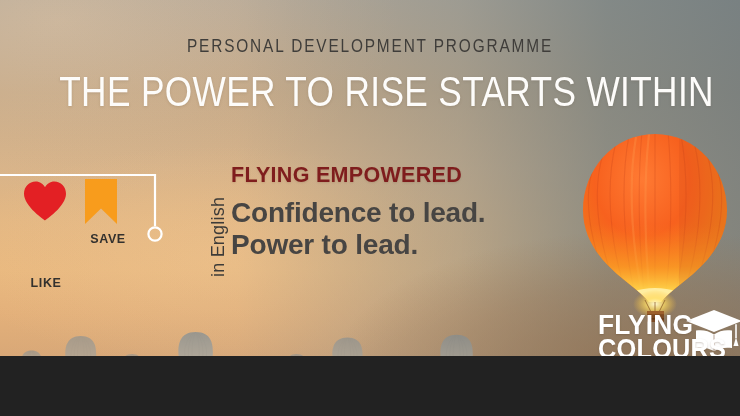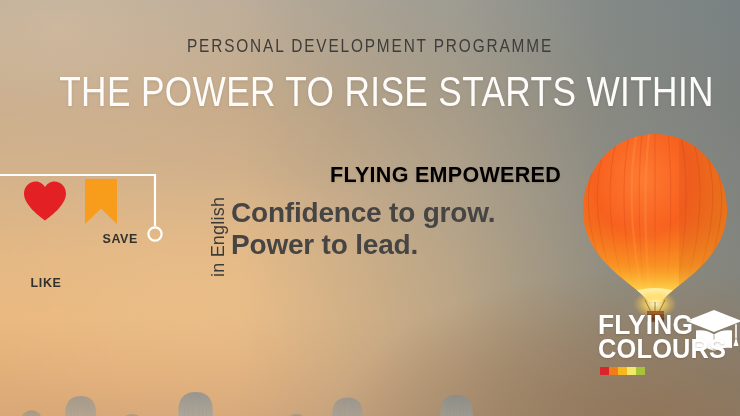--- a/index.html
+++ b/index.html
@@ -3,21 +3,21 @@
 <meta charset="utf-8">
 <style>
   html, body {
     margin: 0;
     padding: 0;
     background: #222;
   }
   #stage {
     position: relative;
     width: 740px;
-    height: 416px;
+    height: 356px;
     overflow: hidden;
     font-family: "Liberation Sans", sans-serif;
     background: #c8a87e;
   }
 
   
   .sky-base {
     position: absolute;
     inset: 0;
     background:
@@ -118,21 +118,21 @@
     display: flex;
   }
   .label-like, .label-save {
     font-size: 12.5px;
     font-weight: 700;
     letter-spacing: 0.6px;
     color: #33312e;
     font-family: "Liberation Sans", sans-serif;
   }
   .label-like { width: 58px; text-align: center; margin-top: 44px; }
-  .label-save { width: 62px; text-align: right; padding-left: 4px; }
+  .label-save { width: 62px; text-align: center; padding-left: 4px; }
 
   
   .vertical-tag {
     position: absolute;
     left: 186px;
     top: 157px;
     width: 26px;
     height: 122px;
   }
   .vertical-tag span {
@@ -150,25 +150,24 @@
     font-family: "Liberation Sans Narrow", "Liberation Sans", sans-serif;
     transform: rotate(-90deg) scaleX(0.95);
   }
 
   
   .copy-block { position: absolute; left: 231px; top: 162px; width: 330px; }
   .copy-eyebrow {
     font-size: 21.5px;
     font-weight: 700;
     letter-spacing: 0.3px;
-    color: #000000;
+    color: #7f1d1d;
     font-family: "Liberation Sans", sans-serif;
     line-height: 26px;
     text-shadow: 0 1px 2px rgba(90,70,50,0.16);
-    text-align: right;
   }
   .copy-lines {
     margin-top: 9px;
     font-size: 28px;
     font-weight: 700;
     line-height: 32px;
     color: #474543;
     font-family: "Liberation Sans", sans-serif;
     letter-spacing: -0.2px;
   }
@@ -442,21 +441,21 @@
     </div>
   </div>
 
   <div class="vertical-tag">
     <span>in English</span>
   </div>
 
   <div class="copy-block">
     <div class="copy-eyebrow">FLYING EMPOWERED</div>
     <div class="copy-lines">
-      <span class="copy-line">Confidence to grow.</span>
+      <span class="copy-line">Confidence to lead.</span>
       <span class="copy-line">Power to lead.</span>
     </div>
   </div>
 
   <div class="logo-block">
     <svg class="logo-cap" viewBox="0 0 58 44">
 
       <path d="M28 2 L56 13 L28 24 L0 13 Z" fill="#ffffff"></path>
 
       <path d="M50 16.2 L50 30 " stroke="#ffffff" stroke-width="1.6" fill="none"></path>

